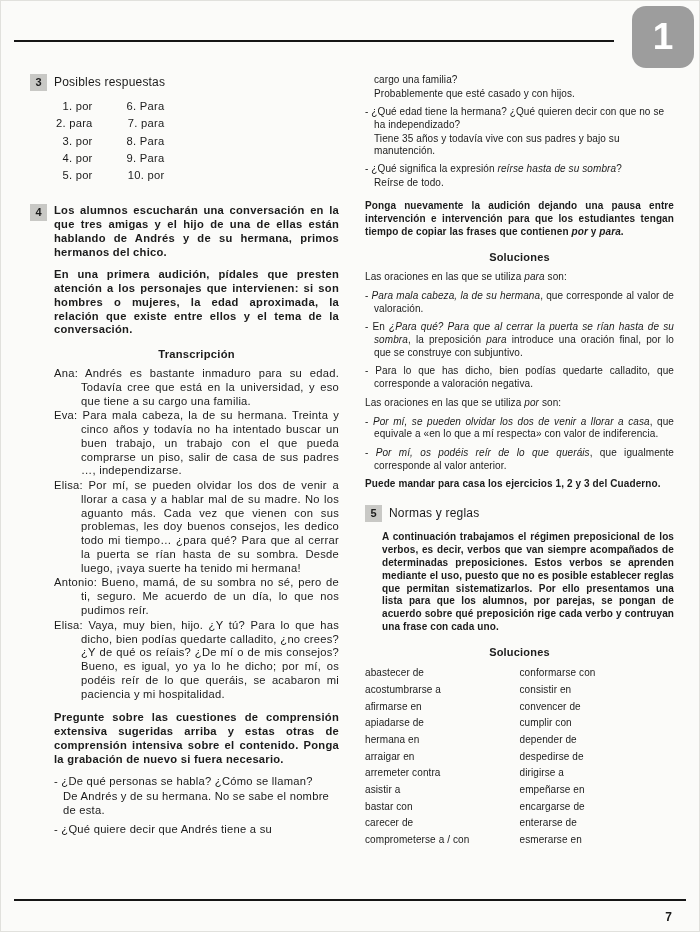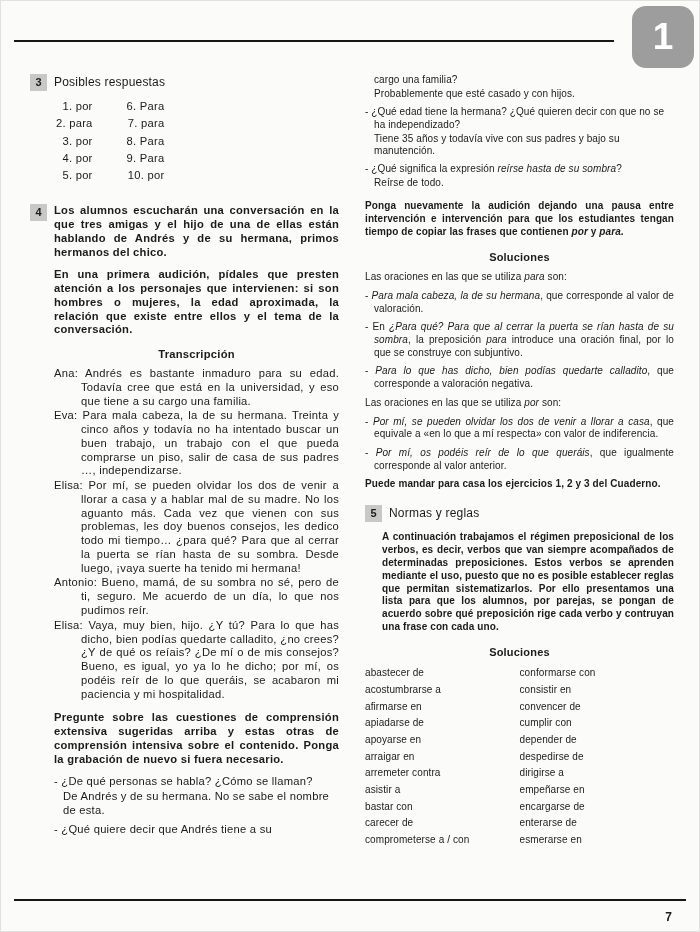--- a/index.html
+++ b/index.html
@@ -104,42 +104,42 @@
       <p class="a">Tiene 35 años y todavía vive con sus padres y bajo su manutención.</p>
       <p class="q"><span>- ¿Qué significa la expresión </span><span style="font-style: italic;">reírse hasta de su sombra</span><span>?</span></p>
       <p class="a">Reírse de todo.</p>
 
       <p class="b para mt"><span>Ponga nuevamente la audición dejando una pausa entre intervención e intervención para que los estudiantes tengan tiempo de copiar las frases que contienen </span><span style="font-style: italic;">por</span><span> y </span><span style="font-style: italic;">para</span><span>.</span></p>
 
       <p class="sub">Soluciones</p>
       <p class="intro-line"><span>Las oraciones en las que se utiliza </span><span style="font-style: italic;">para</span><span> son:</span></p>
       <p class="bl"><span>- </span><span style="font-style: italic;">Para mala cabeza, la de su hermana</span><span>, que corresponde al valor de valoración.</span></p>
       <p class="bl"><span>- En </span><span style="font-style: italic;">¿Para qué? Para que al cerrar la puerta se rían hasta de su sombra</span><span>, la preposición </span><span style="font-style: italic;">para</span><span> introduce una oración final, por lo que se construye con subjuntivo.</span></p>
-      <p class="bl"><span>- </span><span style="font-style: italic;">Para lo que has dicho, bien podías quedarte calladito</span><span>, que corresponde a valoración negativa.</span></p>
+      <p class="bl"><span>- </span><span style="">Para lo que has dicho, bien podías quedarte calladito</span><span>, que corresponde a valoración negativa.</span></p>
       <p class="intro-line"><span>Las oraciones en las que se utiliza </span><span style="font-style: italic;">por</span><span> son:</span></p>
       <p class="bl"><span>- </span><span style="font-style: italic;">Por mí, se pueden olvidar los dos de venir a llorar a casa</span><span>, que equivale a «en lo que a mí respecta» con valor de indiferencia.</span></p>
       <p class="bl"><span>- </span><span style="font-style: italic;">Por mí, os podéis reír de lo que queráis</span><span>, que igualmente corresponde al valor anterior.</span></p>
       <p class="b para">Puede mandar para casa los ejercicios 1, 2 y 3 del Cuaderno.</p>
 
       <section class="sec5">
         <div class="sec-head">
           <span class="badge">5</span>
           <span class="sec-title">Normas y reglas</span>
         </div>
         <div class="s5-body">
           <p class="b">A continuación trabajamos el régimen preposicional de los verbos, es decir, verbos que van siempre acompañados de determinadas preposiciones. Estos verbos se aprenden mediante el uso, puesto que no es posible establecer reglas que permitan sistematizarlos. Por ello presentamos una lista para que los alumnos, por parejas, se pongan de acuerdo sobre qué preposición rige cada verbo y contruyan una frase con cada uno.</p>
         </div>
         <p class="sub">Soluciones</p>
         <div class="verbs">
           <div class="vcol">
             <p>abastecer de</p>
             <p>acostumbrarse a</p>
             <p>afirmarse en</p>
             <p>apiadarse de</p>
-            <p>apoyarse en</p>
+            <p>hermana en</p>
             <p>arraigar en</p>
             <p>arremeter contra</p>
             <p>asistir a</p>
             <p>bastar con</p>
             <p>carecer de</p>
             <p>comprometerse a / con</p>
           </div>
           <div class="vcol">
             <p>conformarse con</p>
             <p>consistir en</p>

